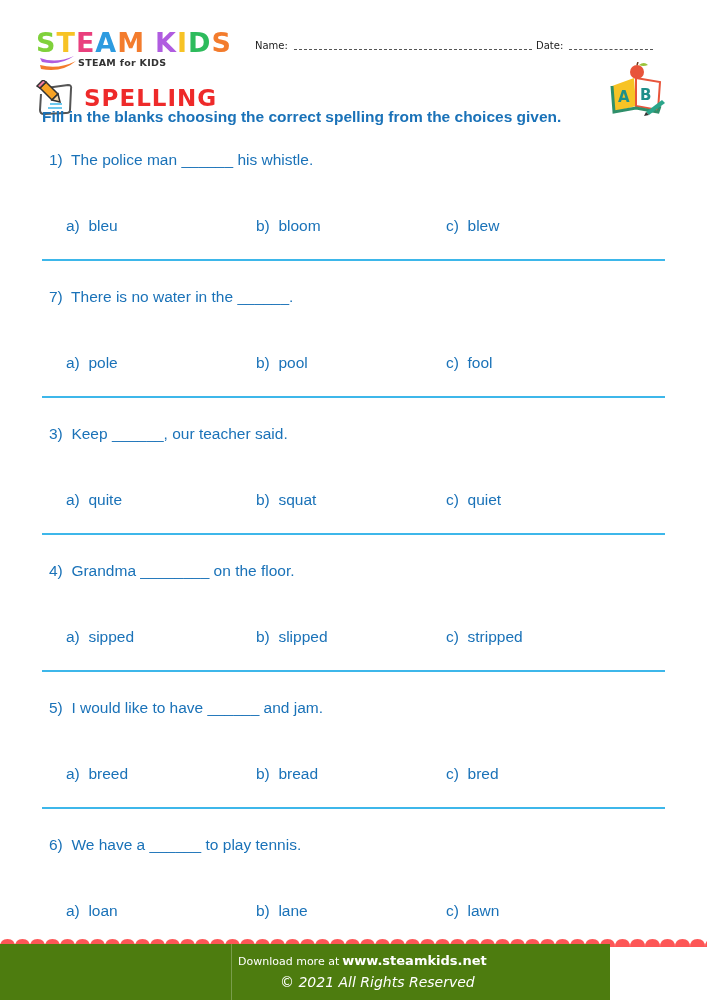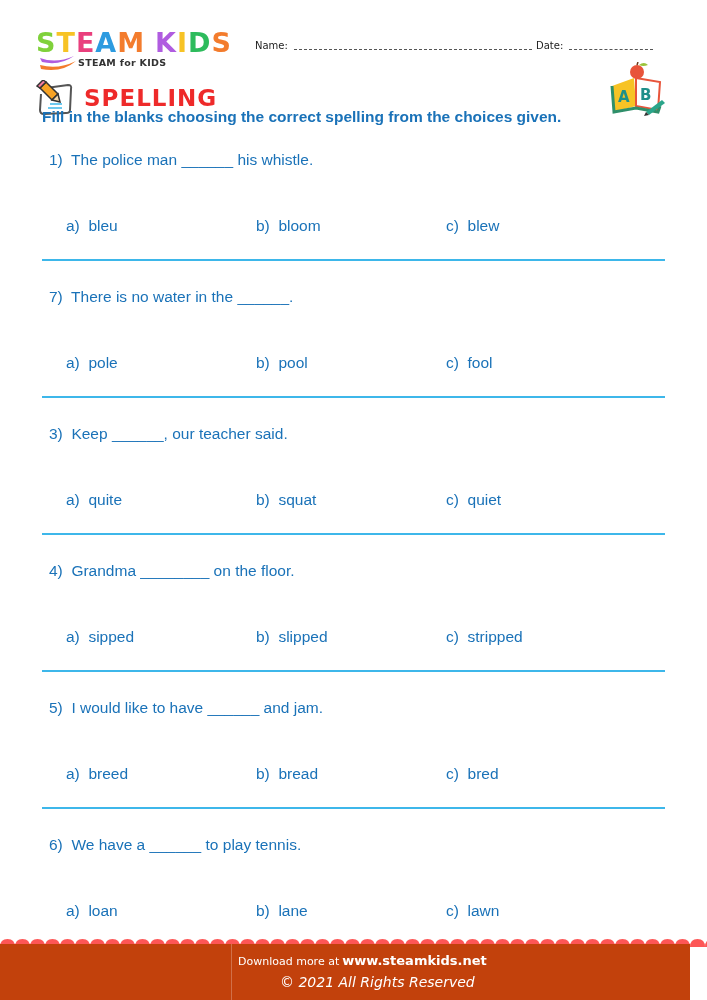--- a/index.html
+++ b/index.html
@@ -30,21 +30,21 @@
   .question { position: absolute; left: 42px; width: 623px; height: 137px; }
   .q-text { position: absolute; left: 0; top: 0; font-size: 15.5px; color: #1a72b8; white-space: pre; margin-left: 7px; }
   .opts { position: absolute; left: 24px; top: 66px; width: 599px; height: 20px; }
   .opt { position: absolute; top: 0; font-size: 15.5px; color: #1a72b8; white-space: pre; }
   .opt.a { left: 0; }
   .opt.b { left: 190px; }
   .opt.c { left: 380px; }
   .divider { position: absolute; left: 0; top: 99px; width: 623px; height: 2px; background: #3db7ea; }
 
   
-  .footer { position: absolute; left: 0; top: 944px; width: 690px; height: 56px; background: #c2410c; }
+  .footer { position: absolute; left: 0; top: 944px; width: 610px; height: 56px; background: #4d7c0f; }
   .scallops { position: absolute; left: 0; top: 937px; width: 707px; height: 10px; }
   .footer-divider { position: absolute; left: 231px; top: 0; width: 1px; height: 56px; background: rgba(255,255,255,0.25); }
   .footer-line1 { position: absolute; left: 238px; top: 9px; font-family: "DejaVu Sans", sans-serif; font-size: 11px; color: #fff; white-space: nowrap; }
   .footer-line1 b { font-size: 13px; font-weight: bold; margin-left: 3px; }
   .footer-line2 { position: absolute; left: 280px; top: 30px; font-family: "DejaVu Sans", sans-serif; font-style: italic; font-size: 14px; color: #fff; white-space: nowrap; }
 </style>
 </head>
 <body>
 
 <div class="logo">

